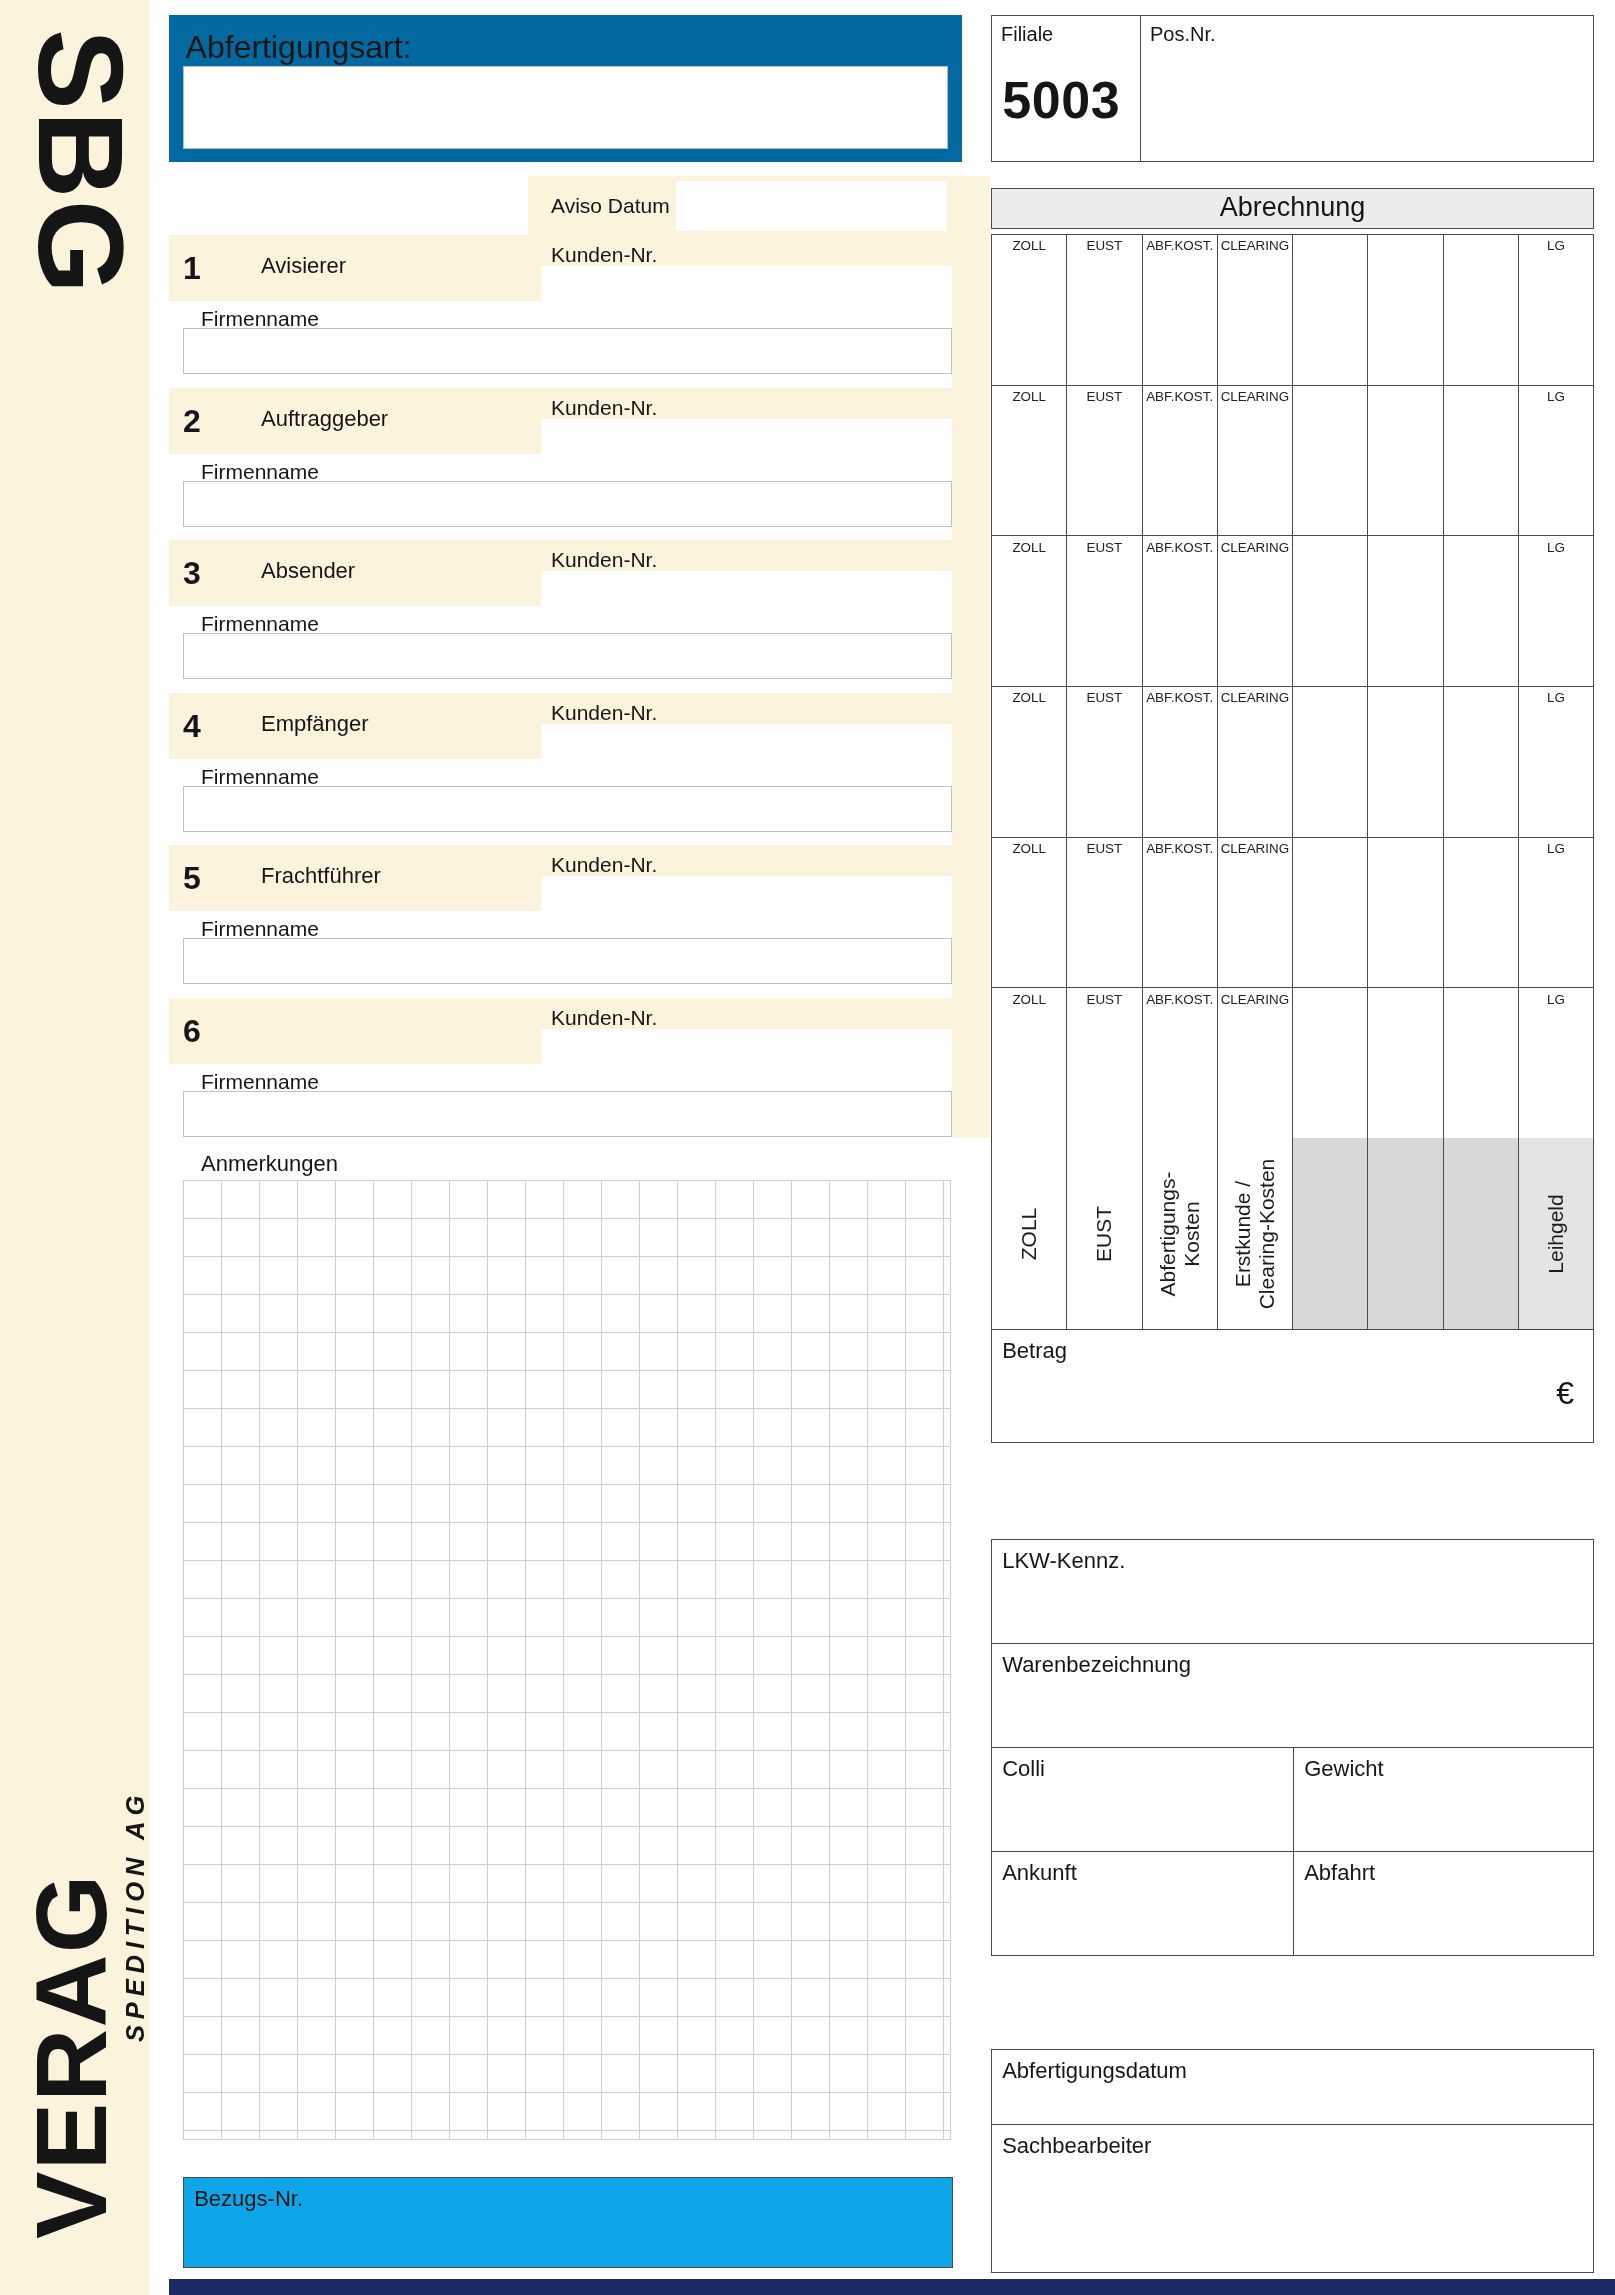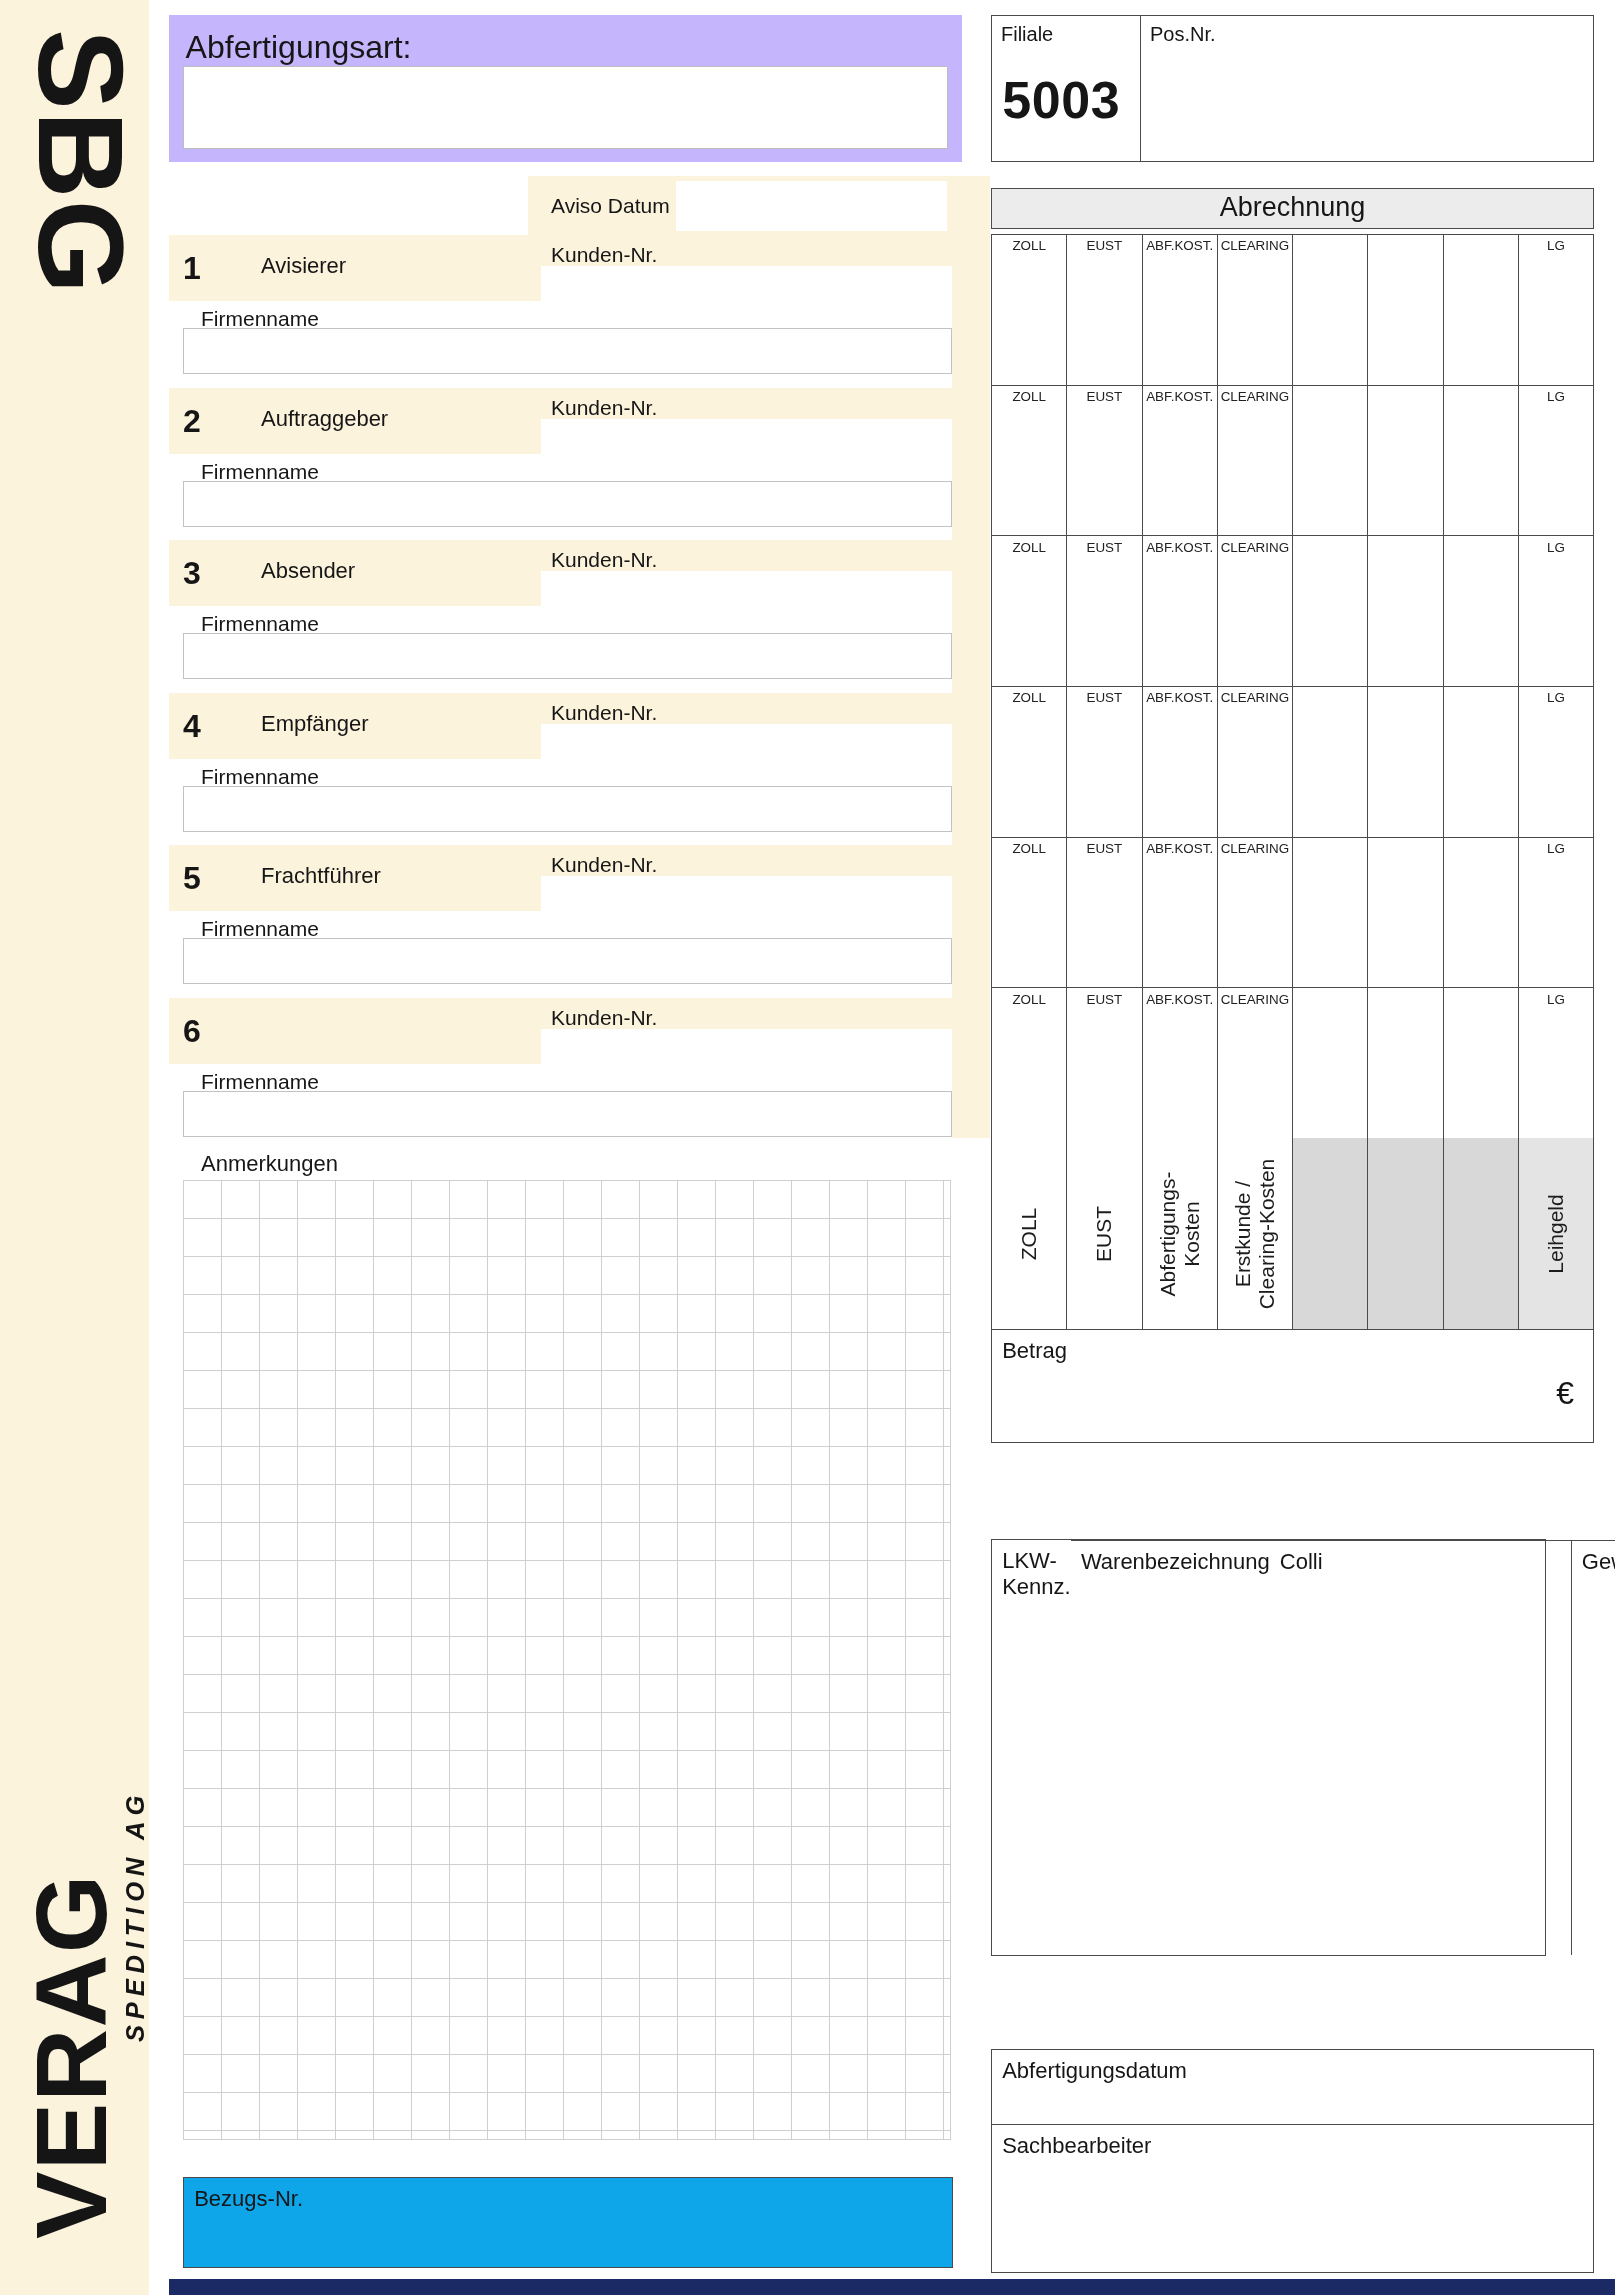--- a/index.html
+++ b/index.html
@@ -12,21 +12,21 @@
   
   .band { position:absolute; left:0; top:0; width:149px; height:2295px; background:#fcf3dd; }
   .sbg  { position:absolute; left:128px; top:29px; transform-origin:0 0; transform:rotate(90deg);
           font-size:121px; font-weight:bold; line-height:0.78; letter-spacing:1.3px; color:#151515; white-space:nowrap; }
   .verag{ position:absolute; left:31px; top:2239px; transform-origin:0 0; transform:rotate(-90deg);
           font-size:101px; font-weight:bold; line-height:0.8; letter-spacing:1.3px; color:#151515; white-space:nowrap; }
   .sped { position:absolute; left:121px; top:2042px; transform-origin:0 0; transform:rotate(-90deg);
           font-size:25.6px; font-weight:bold; font-style:italic; letter-spacing:5.8px; color:#151515; white-space:nowrap; }
 
   
-  .abf-box  { position:absolute; left:169px; top:14.7px; width:793px; height:147px; background:#c4b5fd; }
+  .abf-box  { position:absolute; left:169px; top:14.7px; width:793px; height:147px; background:#0369a1; }
   .abf-label{ position:absolute; left:16.6px; top:14px; font-size:32px; }
   .abf-input{ position:absolute; left:14px; top:51px; width:765px; height:83px; background:#fff; border:0.6px solid #bdbdbd; }
 
   .filiale { position:absolute; left:991px; top:14.7px; width:150px; height:147px; border:1.9px solid #4a4a4a; background:#fff; }
   .posnr   { position:absolute; left:1141px; top:14.7px; width:453px; height:147px; border:1.9px solid #4a4a4a; border-left:none; background:#fff; }
   .small-label { font-size:20px; padding:7.7px 0 0 9px; }
   .filiale-value { position:absolute; left:10.2px; top:54px; font-size:52px; font-weight:bold; letter-spacing:0.6px;text-align:center; }
 
   
   .side-strip  { position:absolute; left:952px; top:176px; width:38px;  height:962px; background:#fcf3dd; }
@@ -73,22 +73,22 @@
 
   
   .anm-label { position:absolute; left:201px; top:1151px; font-size:22px; }
   .grid { position:absolute; left:183px; top:1180px; width:768px; height:960px;
           border-right:1.3px solid #cfcfcf; border-bottom:1.3px solid #cfcfcf;
           background-image:
             repeating-linear-gradient(to right,  #cfcfcf 0, #cfcfcf 1.3px, transparent 1.3px, transparent 38px),
             repeating-linear-gradient(to bottom, #cfcfcf 0, #cfcfcf 1.3px, transparent 1.3px, transparent 38px); }
 
   
-  .info-box { position:absolute; left:991px; top:1539px; width:555px; height:417px; border:1.9px solid #4a4a4a;
-              display:flex; background:#fff; }
+  .info-box { position:absolute; left:991px; top:1539px; width:603px; height:417px; border:1.9px solid #4a4a4a;
+              display:flex; flex-direction:column; background:#fff; }
   .info-row { flex:1; display:flex; border-top:1.9px solid #4a4a4a; }
   .info-row:first-child { border-top:none; }
   .info-cell { flex:1; position:relative; }
   .info-cell.split { flex:0 0 302px; border-right:1.9px solid #4a4a4a; }
 
   .date-box  { position:absolute; left:991px; top:2049px; width:603px; height:224px; border:1.9px solid #4a4a4a;
                display:flex; flex-direction:column; background:#fff; }
   .date-row1 { height:75px; border-bottom:1.9px solid #4a4a4a; }
   .date-row2 { flex:1; }
 

